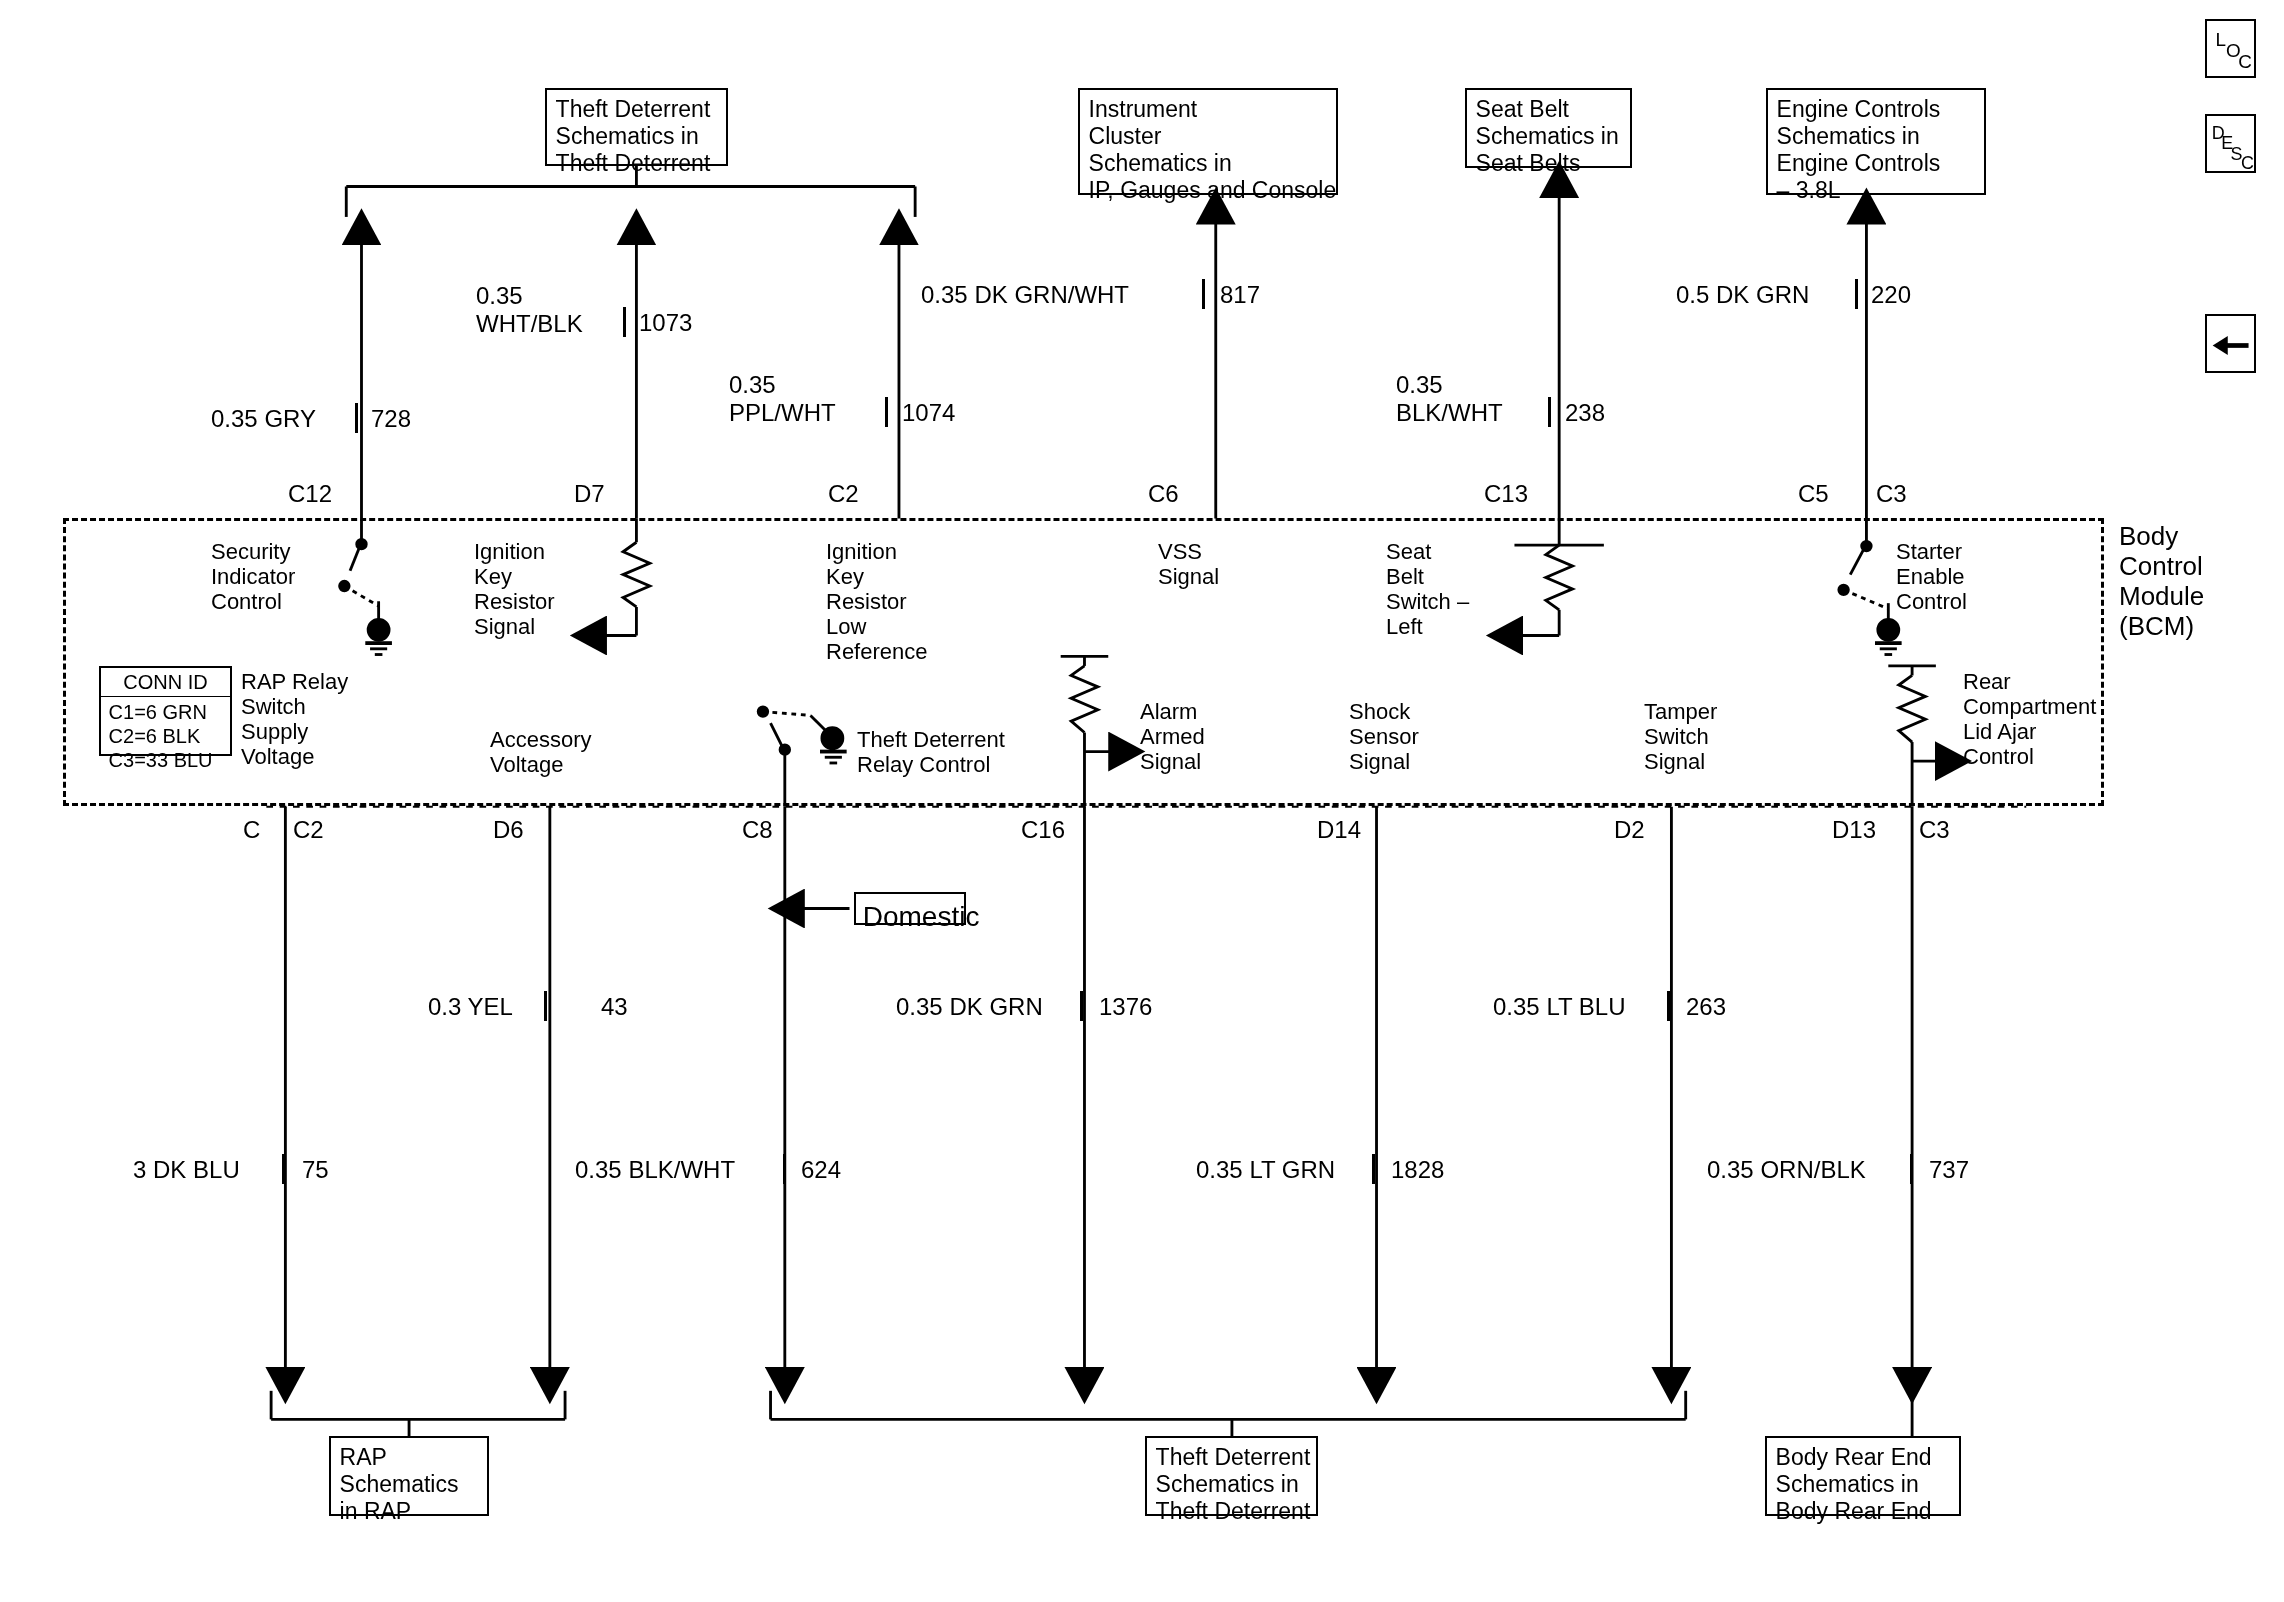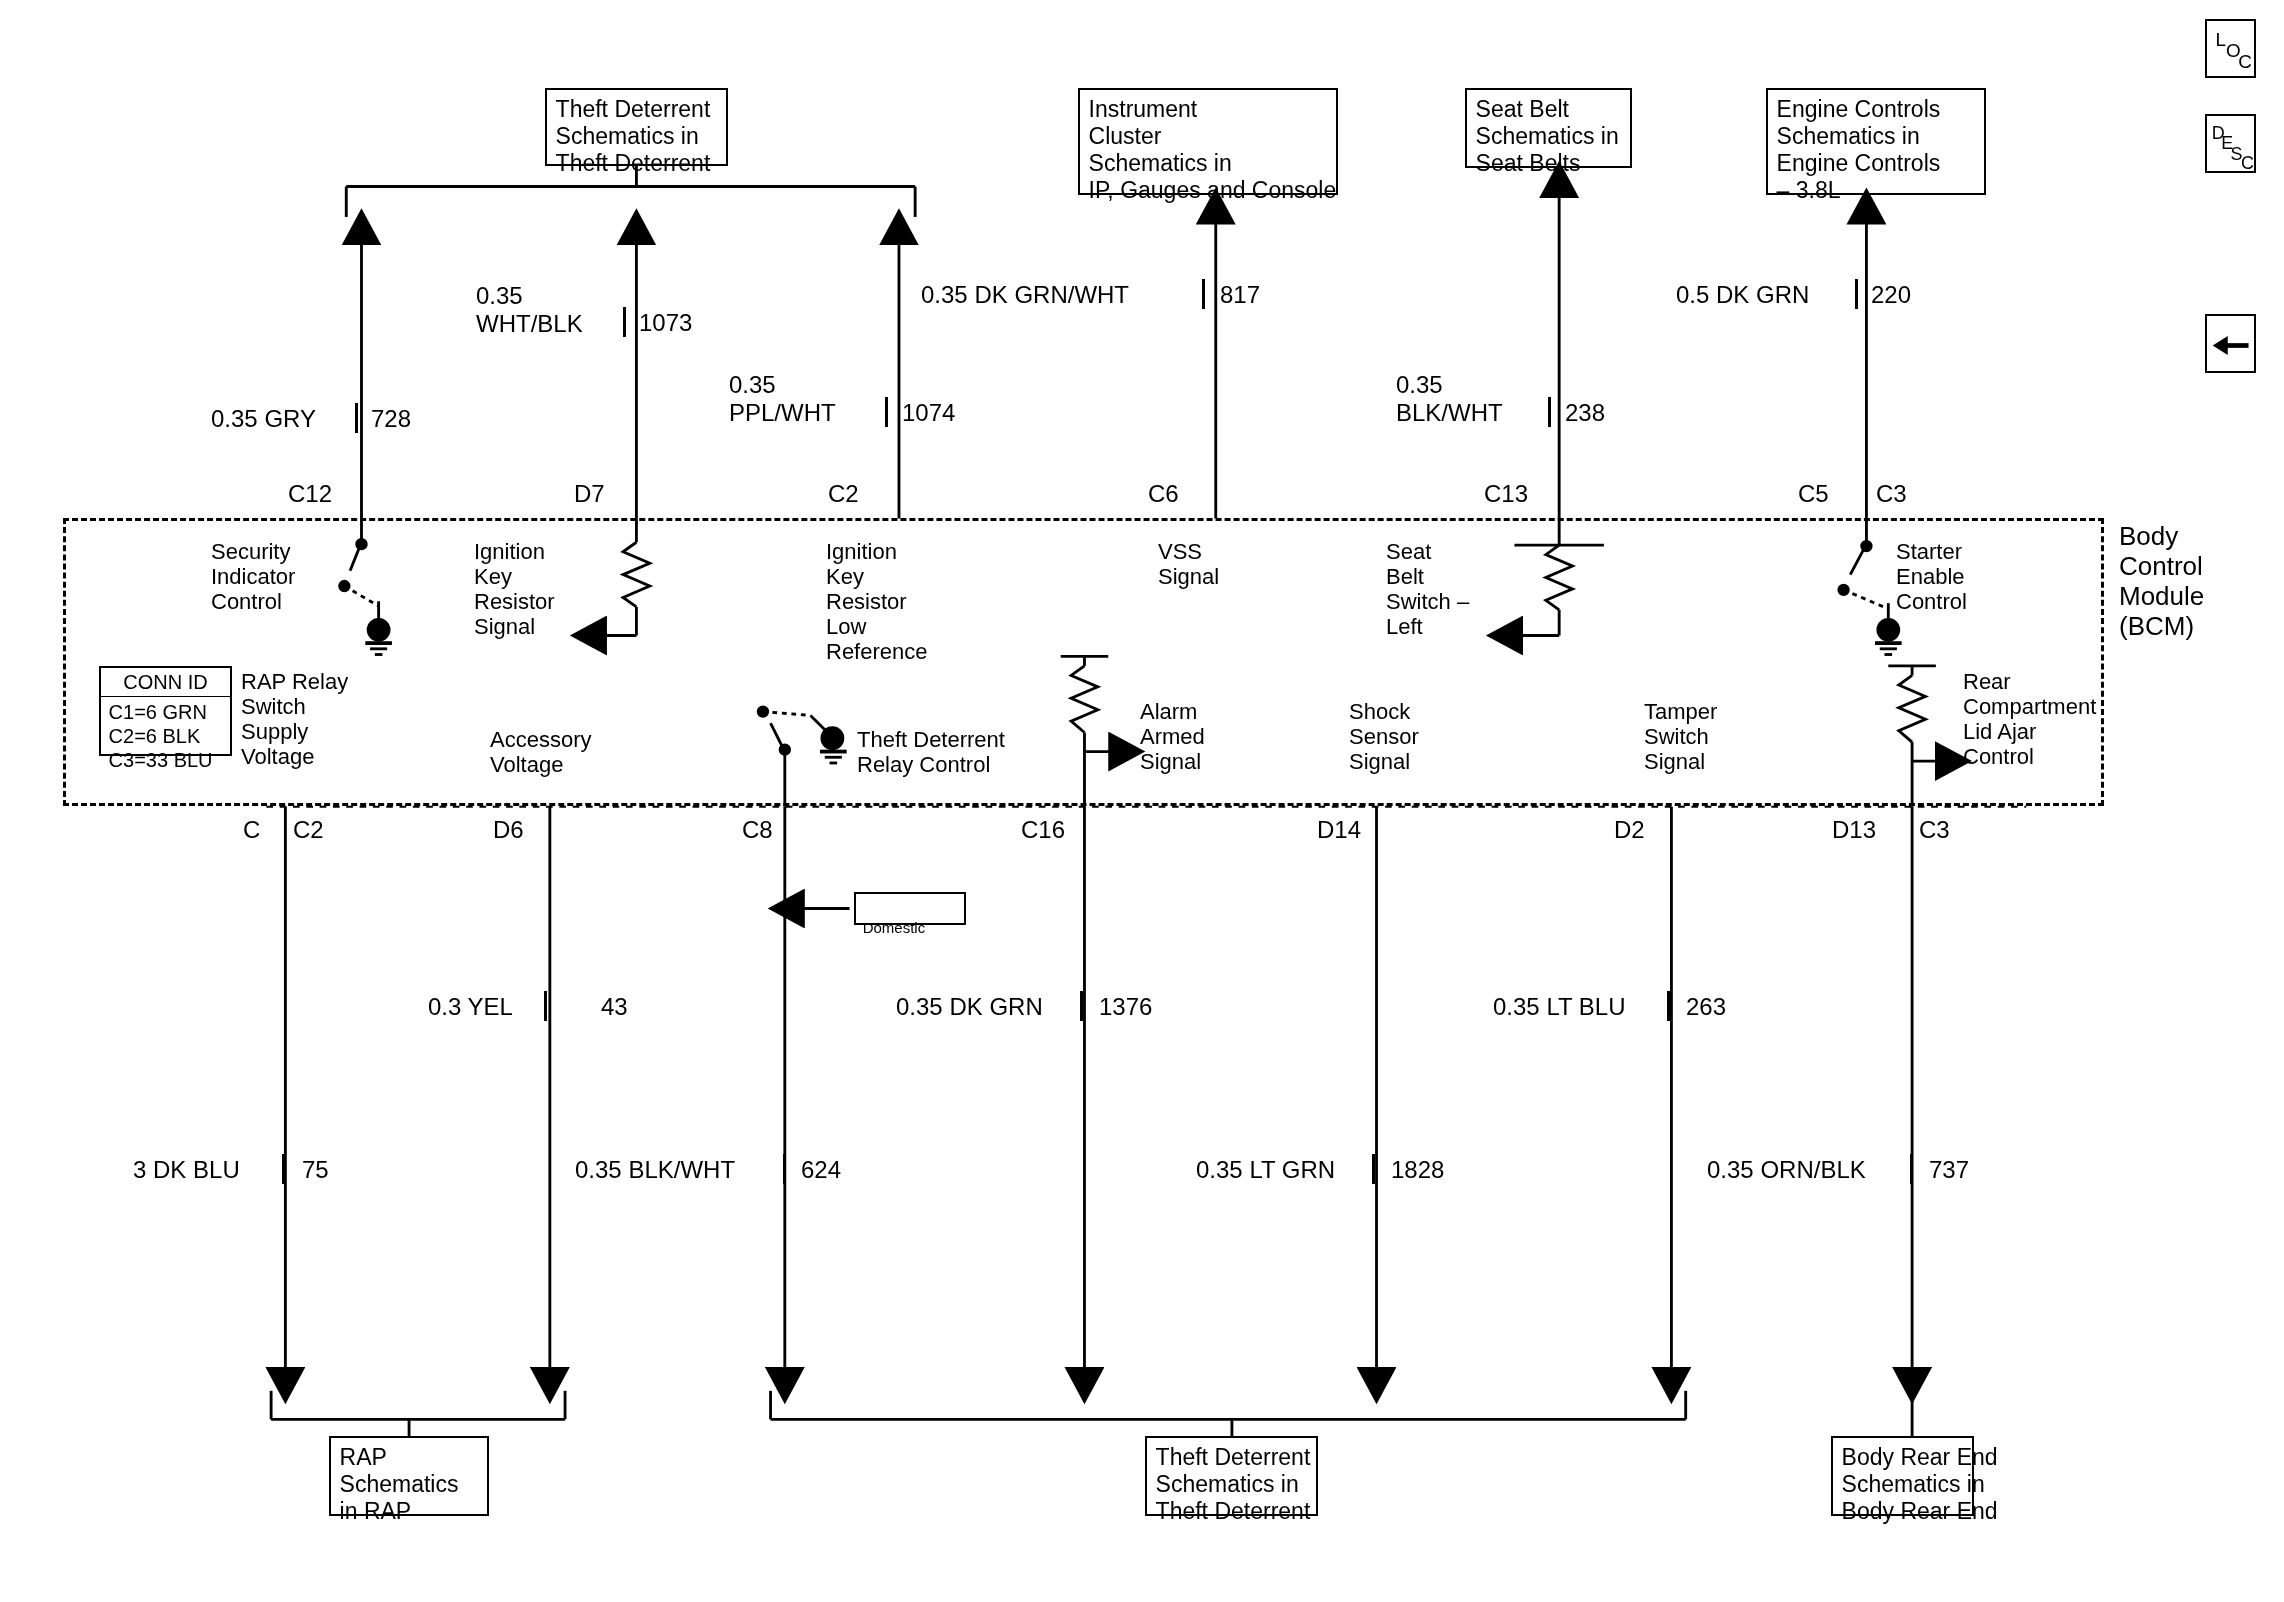--- a/index.html
+++ b/index.html
@@ -125,28 +125,28 @@
 Schematics
 in RAP</div>
   </div>
 
   <div class="box" style="left:1145px; top:1436px; width:173px; height:80px;">
     <div class="boxtxt">Theft Deterrent
 Schematics in
 Theft Deterrent</div>
   </div>
 
-  <div class="box" style="left:1831px; top:1436px; width:143px; height:80px;">
+  <div class="box" style="left:1765px; top:1436px; width:196px; height:80px;">
     <div class="boxtxt">Body Rear End
 Schematics in
 Body Rear End</div>
   </div>
 
   <div class="box" style="left:854px; top:892px; width:112px; height:33px;">
-    <div class="boxtxt" style="top:20px; left:6.7px; font-size:15px;text-align:center;">Domestic</div>
+    <div class="boxtxt" style="top:9px; left:6.7px; font-size:28px;text-align:center;">Domestic</div>
   </div>
 
   <div class="connid" style="left:99px; top:666px; width:133px; height:90px;">
     <div class="hdr">CONN ID</div>
     <div class="rows">C1=6 GRN
 C2=6 BLK
 C3=33 BLU</div>
   </div>
 
   <div class="iconbox" style="left:2205px; top:19px; width:51px; height:59px;">

